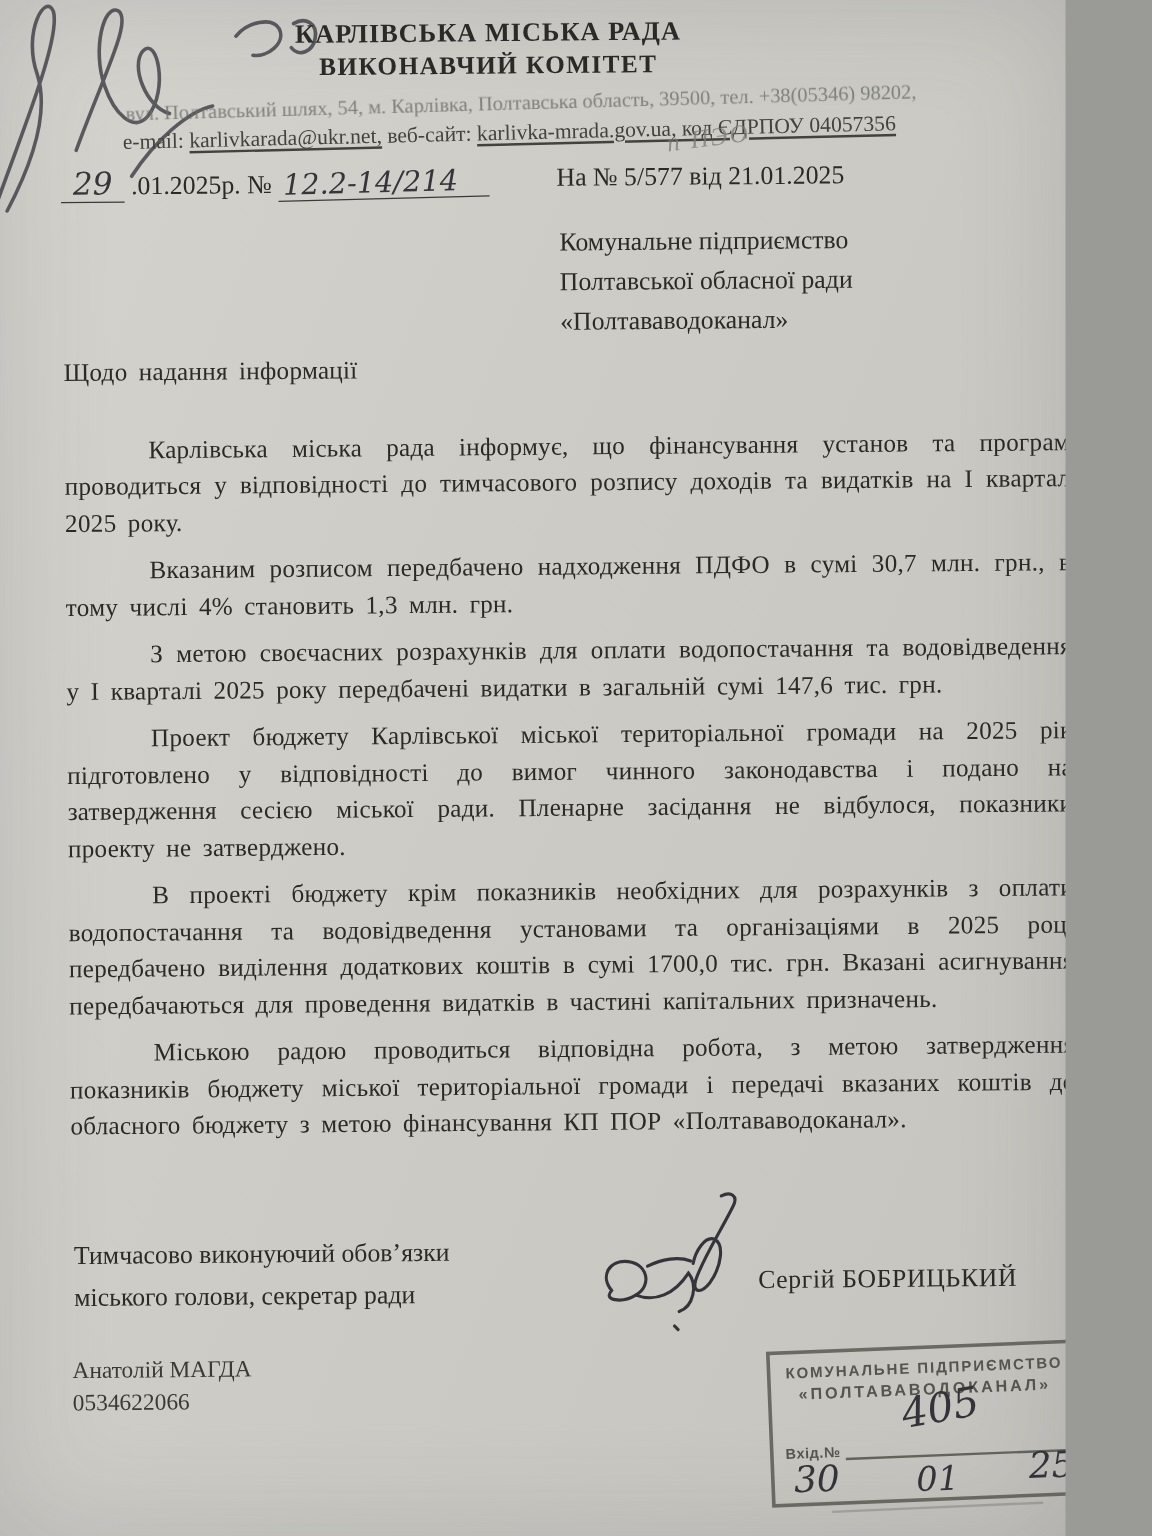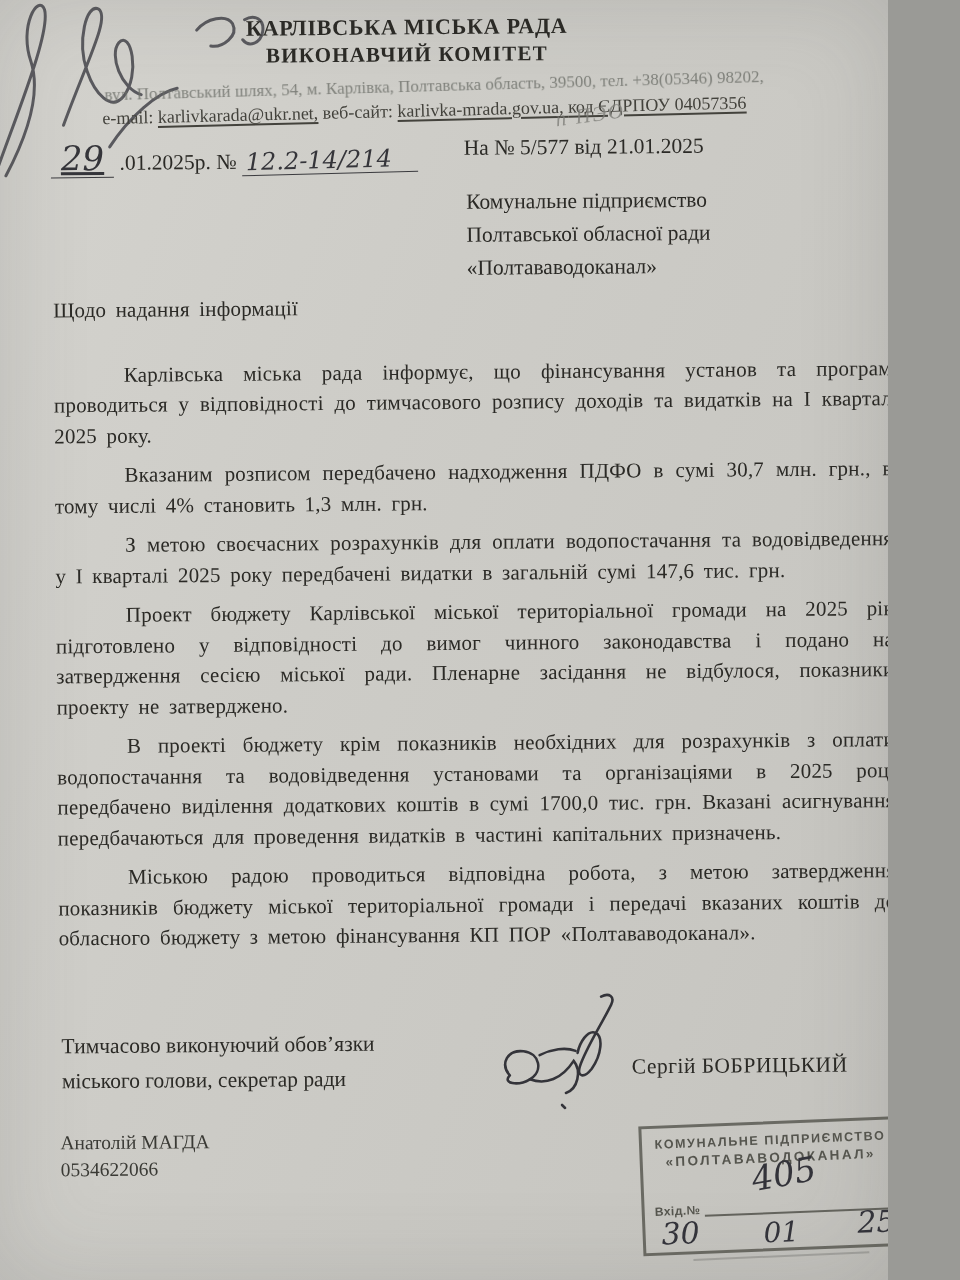--- a/index.html
+++ b/index.html
@@ -66,21 +66,21 @@
       </g>
     </svg>
 
     <div class="abs center org1">КАРЛІВСЬКА МІСЬКА РАДА</div>
     <div class="abs center org2">ВИКОНАВЧИЙ КОМІТЕТ</div>
     <div class="abs center addr">вул. Полтавський шлях, 54, м. Карлівка, Полтавська область, 39500, тел. +38(05346) 98202,</div>
     <div class="abs center email"><span>e-mail: </span><span class="uline">karlivkarada@ukr.net,</span><span> веб-сайт: </span><span class="uline">karlivka-mrada.gov.ua, </span><span class="uline">код ЄДРПОУ 04057356</span></div>
 
     <div class="abs pencil">п ПЭО</div>
 
-    <div class="abs refrow"><span class="hw hwline" style="font-size:34px;padding:0 10px;text-decoration:underline;">29</span><span> .01.2025р. № </span><span class="hw hwline" style="font-size:24px;padding:0 26px 0 4px;transform:rotate(-1deg);">12.2-14/214</span></div>
+    <div class="abs refrow"><span class="hw hwline" style="font-size:26px;padding:0 10px;">29</span><span> .01.2025р. № </span><span class="hw hwline" style="font-size:24px;padding:0 26px 0 4px;transform:rotate(-1deg);">12.2-14/214</span></div>
 
     <div class="abs reply">На  № 5/577  від 21.01.2025</div>
 
     <div class="abs recipient">
       <div>Комунальне підприємство</div>
       <div>Полтавської обласної ради</div>
       <div>«Полтававодоканал»</div>
     </div>
 
     <div class="abs column">

